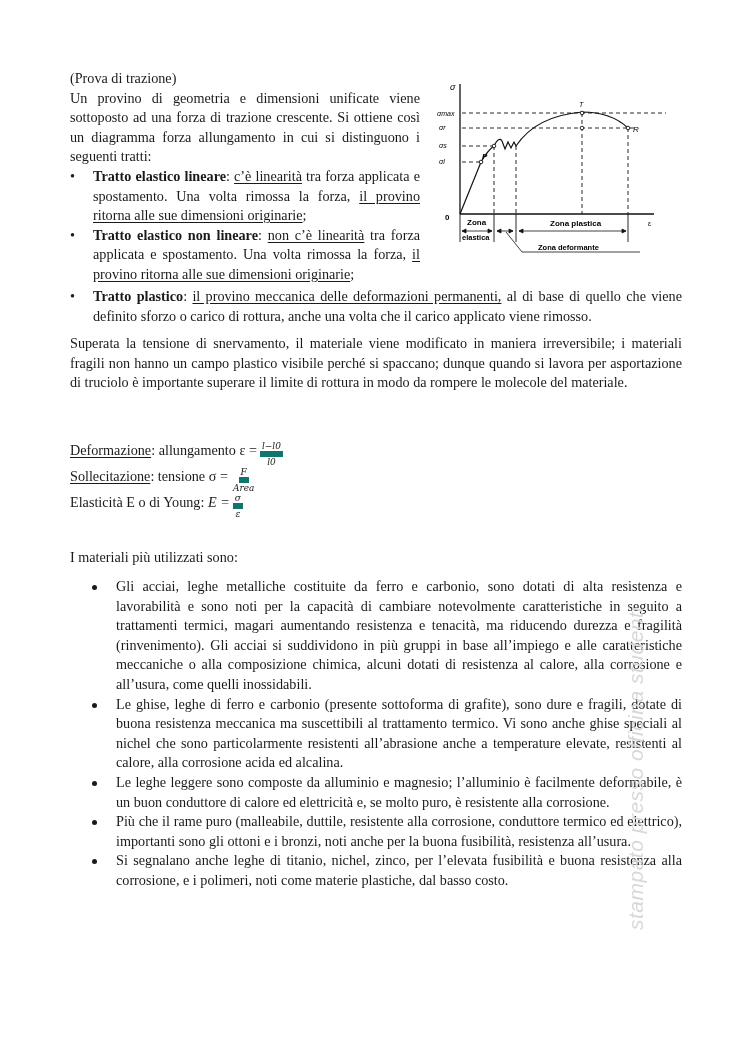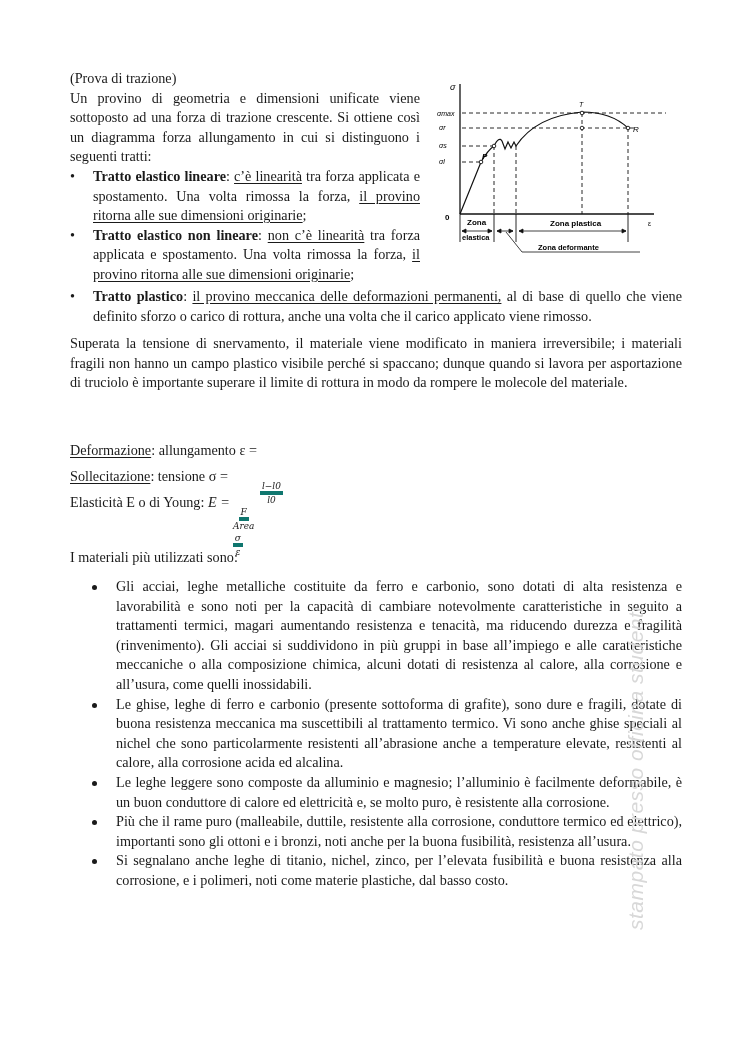--- a/index.html
+++ b/index.html
@@ -39,21 +39,21 @@
     position: absolute; left: 70px; top: 334px; width: 612px; text-align: justify;
   }
 
   .formulas { position: absolute; left: 70px; top: 441px; width: 300px; }
   .fline { display: flex; height: 26px; white-space: nowrap; }
   .frac {
     display: inline-flex; flex-direction: column; align-items: center;
     font-family: "DejaVu Serif", serif; font-style: italic; font-size: 9px;
     line-height: 10px; margin-left: 3px; vertical-align: middle;
   }
-  .frac .num { border-bottom: 4px solid #0f766e; padding: 0 2px; margin-top: 40px; }
+  .frac .num { border-bottom: 6px solid #0f766e; padding: 0 2px; }
   .frac .den { padding: 0 2px; }
   .it { font-style: italic; }
 
   .intro-materials { position: absolute; left: 70px; top: 548px; }
 
   .materials {
     position: absolute; left: 92px; top: 577px; width: 590px; list-style: none;
   }
   .materials li { position: relative; padding-left: 24px; text-align: justify; }
   .materials li .dot {

